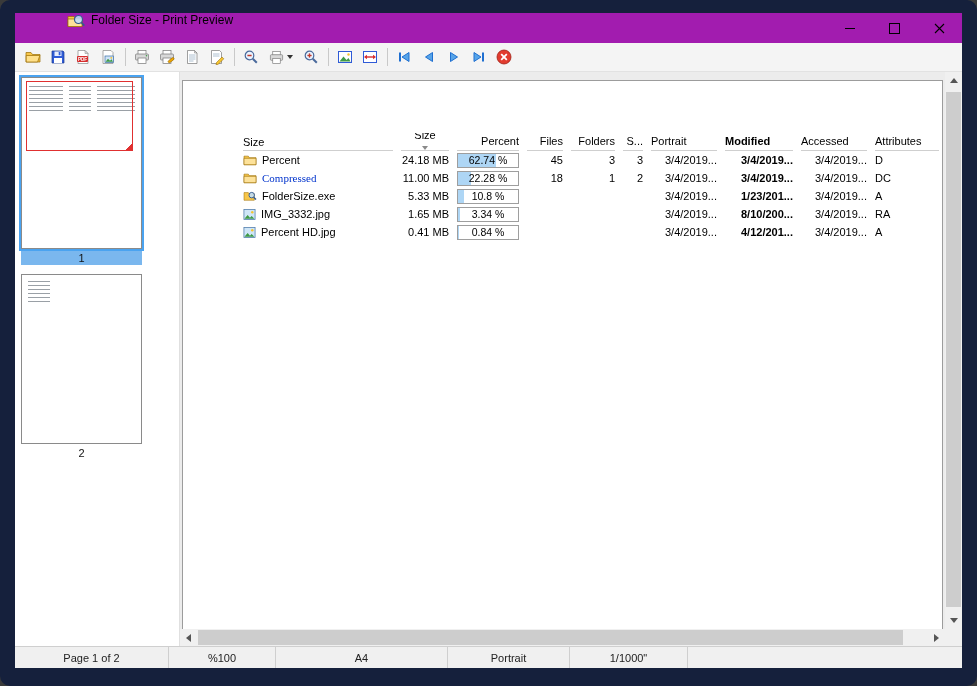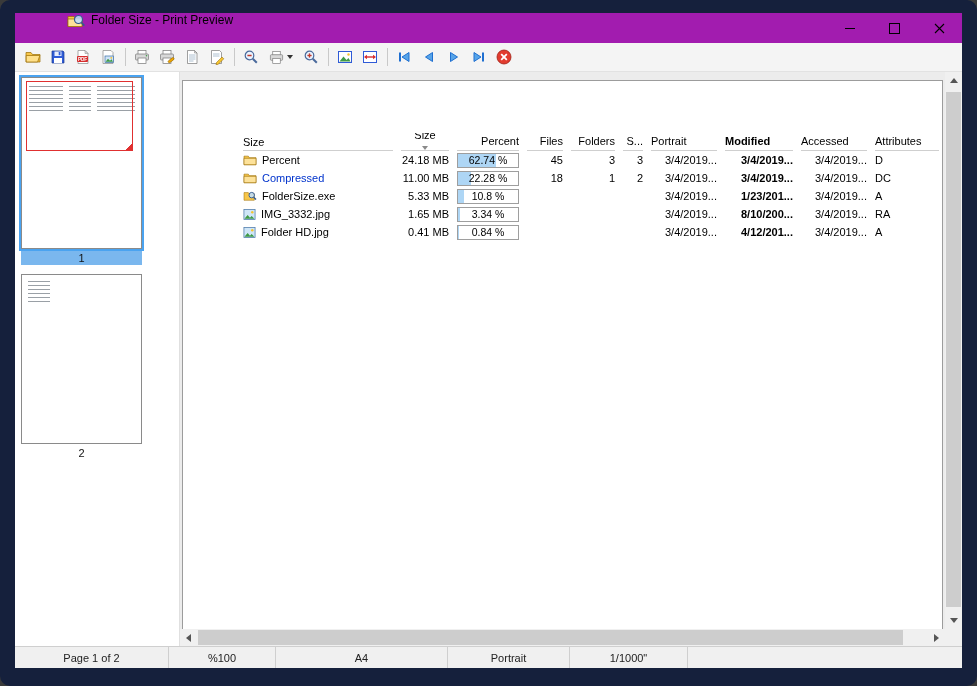--- a/index.html
+++ b/index.html
@@ -49,21 +49,21 @@
   .c.folders{width:44px;text-align:right;}
   .c.s{width:20px;text-align:right;}
   .c.created{width:66px;text-align:right;}
   .c.modified{width:68px;text-align:right;font-weight:bold;}
   .c.accessed{width:66px;text-align:right;}
   .c.attrs{width:64px;text-align:left;}
   .thead .c{border-bottom:1px solid #cfcfcf;height:17px;line-height:16px;}
   .thead .created,.thead .modified,.thead .accessed,.thead .attrs{text-align:left;}
   .thead .size{display:flex;justify-content:flex-end;align-items:center;gap:3px;}
   .sortarrow{width:0;height:0;border-left:3.5px solid transparent;border-right:3.5px solid transparent;border-top:4px solid #8a8a8a;display:inline-block;}
-  .blue{color:#0033cc;}
+  .blue{color:#0033cc;font-family:Liberation Serif, serif;}
   .pbox{position:relative;width:62px;height:15px;border:1px solid #9e9e9e;background:#fff;box-sizing:border-box;}
   .pfill{position:absolute;left:0;top:0;bottom:0;background:#aed6f5;}
   .ptext{position:absolute;left:0;right:0;top:0;bottom:0;text-align:center;font-size:10.5px;line-height:13px;color:#000;}
   .fi{flex:0 0 auto;display:inline-flex;}
 
   
   .vscroll{position:absolute;right:0;top:0;bottom:17px;width:17px;background:#f0f0f0;}
   .hscroll{position:absolute;left:0;right:17px;bottom:0;height:17px;background:#f0f0f0;}
   .corner{position:absolute;right:0;bottom:0;width:17px;height:17px;background:#f0f0f0;}
   .sbtn{position:absolute;width:17px;height:17px;display:flex;align-items:center;justify-content:center;}
@@ -402,21 +402,21 @@
 
           <div class="trow">
             <div class="c name">
               <span class="fi">
                     <svg viewBox="0 0 14 14" width="13" height="13">
                       <rect x="1" y="1.5" width="12" height="11" fill="#cfe6f8" stroke="#4a78a8" stroke-width=".8"></rect>
                       <path d="M1.5 11.5l3.5-4 2.5 3 1.8-1.8 3 2.8z" fill="#3f9b47"></path>
                       <circle cx="10" cy="4.5" r="1.3" fill="#f4c430"></circle>
                     </svg>
                   </span>
-              <span>Folder HD.jpg</span>
+              <span>Percent HD.jpg</span>
             </div>
             <div class="c size">0.41 MB</div>
             <div class="c pct">
                   <div class="pbox">
                     <div class="pfill" style="width: 0.84%;"></div>
                     <span class="ptext">0.84 %</span>
                   </div>
                 </div>
             <div class="c files"></div>
             <div class="c folders"></div>

